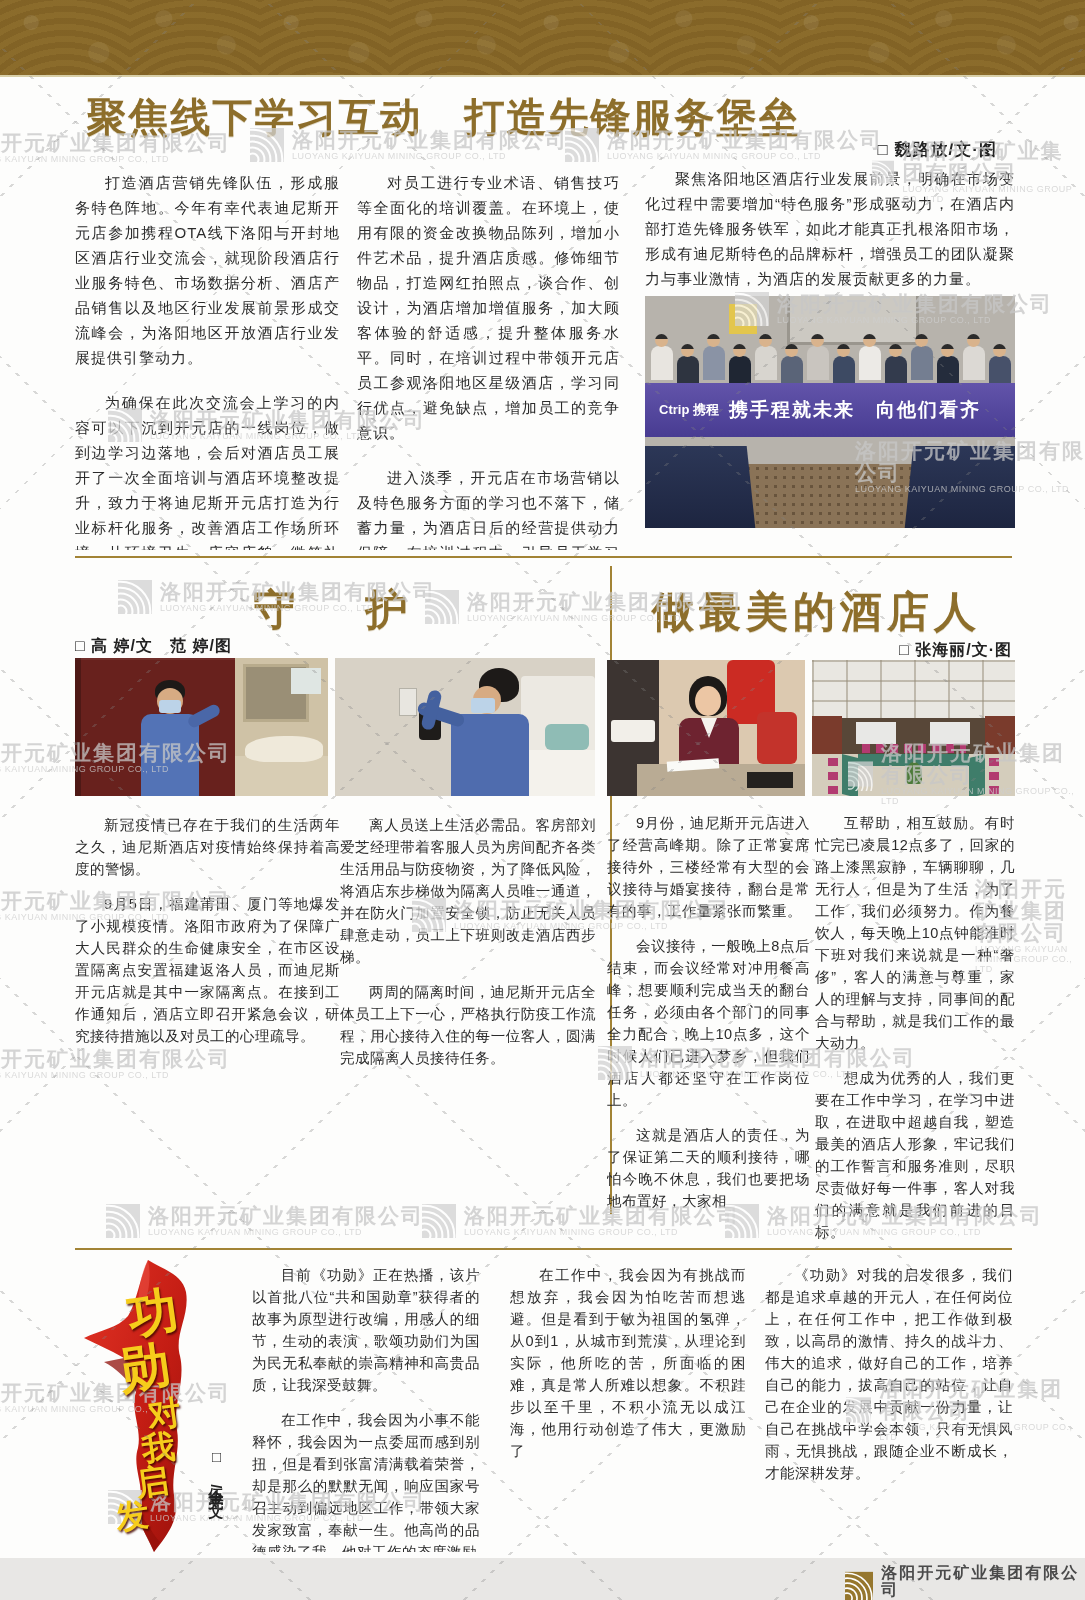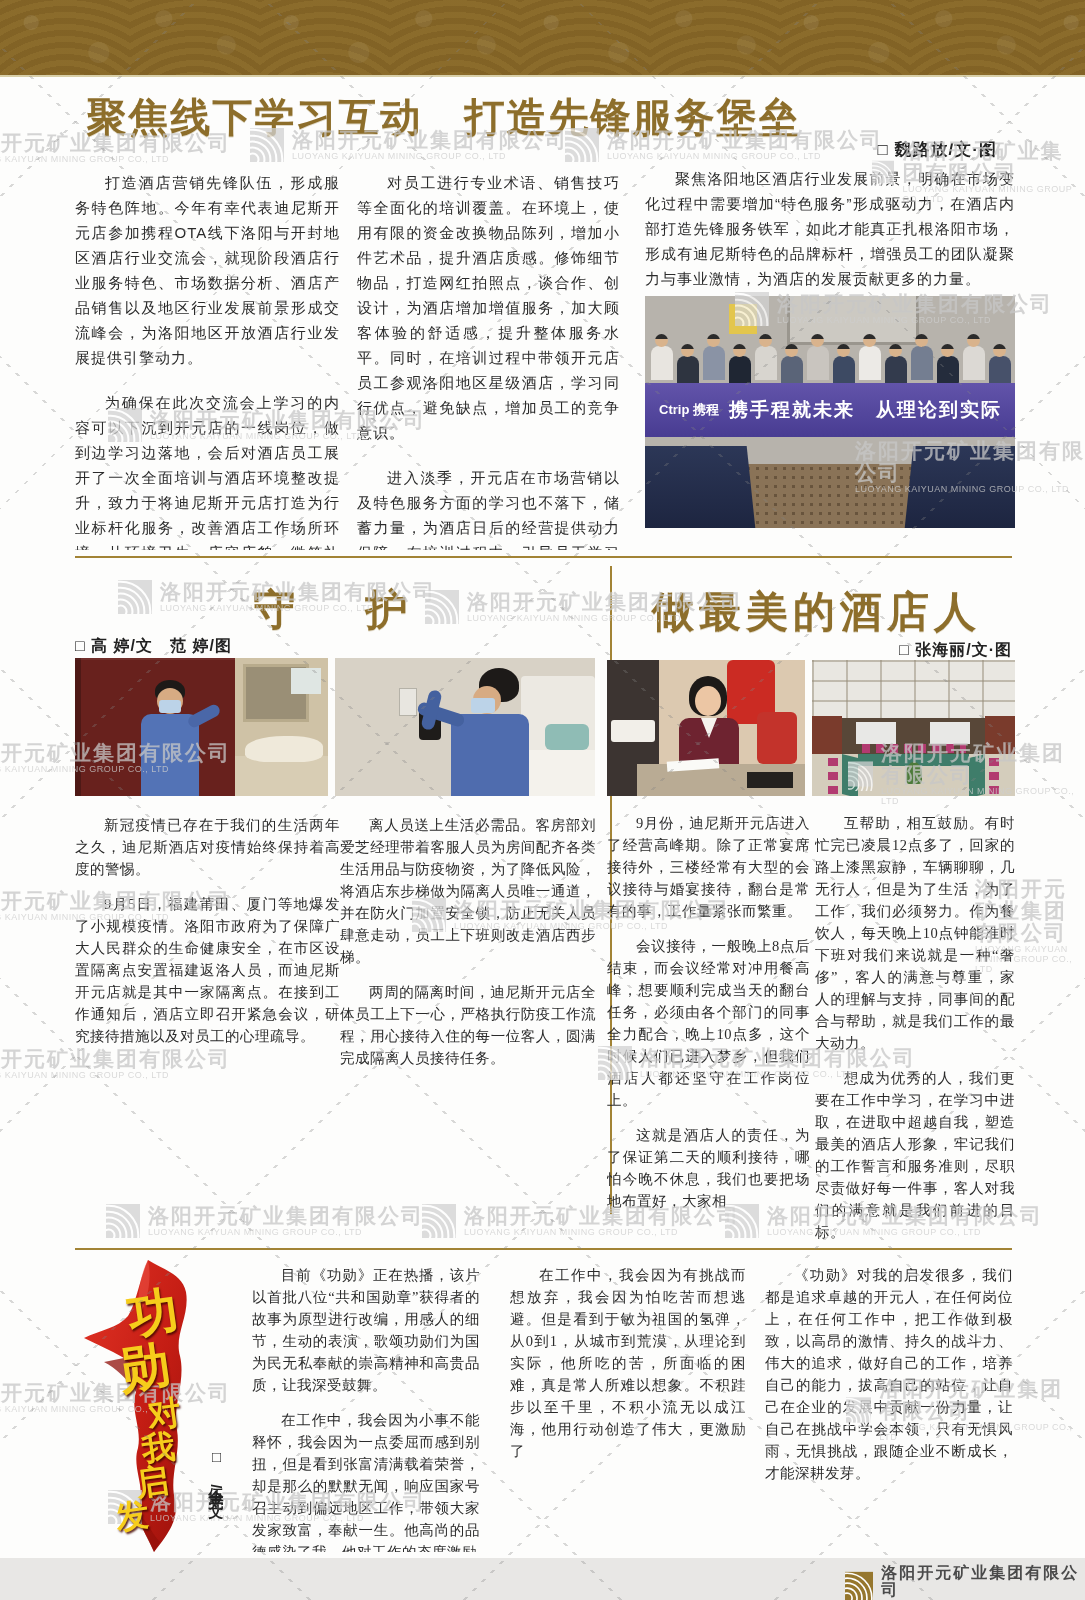--- a/index.html
+++ b/index.html
@@ -27,21 +27,21 @@
   .wm .wm-txt .cn{font-size:21px;color:#c7c7c7;letter-spacing:2px;font-weight:bold;line-height:22px;}
   .wm .wm-txt .en{font-size:9px;color:#cecece;letter-spacing:.5px;line-height:10px;}
   
   .goldtitle{font-family:"DejaVu Serif",serif;font-weight:bold;color:#8d6e2b;z-index:2;
              text-shadow:0 1px 0 rgba(141,110,43,.25);}
   .byline{font-size:16px;font-weight:bold;color:#222;z-index:2;letter-spacing:1px;}
   .rule{background:#a28335;z-index:2;}
   
   .textcol{z-index:2;overflow:hidden;text-align:justify;}
   .textcol p{margin:0 0 20px;text-indent:2em;font-size:15px;line-height:25px;letter-spacing:1px;color:#2b2b2b;}
-  .textcol.tight p{margin:0 0 13px;font-size:14.5px;line-height:22px;letter-spacing:.5px;font-family:Liberation Serif, serif;}
+  .textcol.tight p{margin:0 0 13px;font-size:14.5px;line-height:22px;letter-spacing:.5px;}
   
   .ph{position:absolute;z-index:2;overflow:hidden;background:#b7b3ac;}
   .ph *{position:absolute;}
   
   .p1-screen{left:142px;top:0;width:126px;height:46px;background:#ccc9c2;border:3px solid #9a968e;border-top:none;}
   .p1-sign{left:84px;top:8px;width:28px;height:30px;background:#e3c64d;}
   .p1-carpet{left:0;top:168px;width:370px;height:64px;background:#8a7357;
      background-image:radial-gradient(circle, rgba(40,25,10,.35) 0 1.5px, transparent 2px);background-size:9px 9px;}
   .p1-banner{left:0;top:87px;width:370px;height:54px;background:linear-gradient(#6254aa,#483c92);
      display:flex;align-items:center;z-index:4;}
@@ -427,21 +427,21 @@
       <div class="pfig-head" style="position: absolute; left: 270px; top: 38px;"></div>
       <div class="pfig-body" style="position: absolute; left: 292px; top: 60px; background: rgb(36, 44, 60);"></div>
       <div class="pfig-head" style="position: absolute; left: 296px; top: 48px;"></div>
       <div class="pfig-body" style="position: absolute; left: 318px; top: 50px; background: rgb(220, 217, 212);"></div>
       <div class="pfig-head" style="position: absolute; left: 322px; top: 38px;"></div>
       <div class="pfig-body" style="position: absolute; left: 344px; top: 60px; background: rgb(71, 81, 106);"></div>
       <div class="pfig-head" style="position: absolute; left: 348px; top: 48px;"></div>
     </div>
   <div class="p1-banner">
     <span class="p1-logo">Ctrip 携程</span>
-    <span class="p1-btext">携手程就未来　从理论到实际</span>
+    <span class="p1-btext">携手程就未来　向他们看齐</span>
   </div>
   <div class="p1-table lft"></div>
   <div class="p1-table rgt"></div>
 </div>
 
 <div class="abs rule" style="left:75px;top:556px;width:937px;height:2px;"></div>
 
 <div class="abs goldtitle" style="left:75px;top:582px;width:525px;text-align:center;font-size:42px;letter-spacing:14px;">守　护</div>
 <div class="abs byline" style="left:75px;top:636px;width:518px;">□ 高 婷/文　范 婷/图</div>
 

